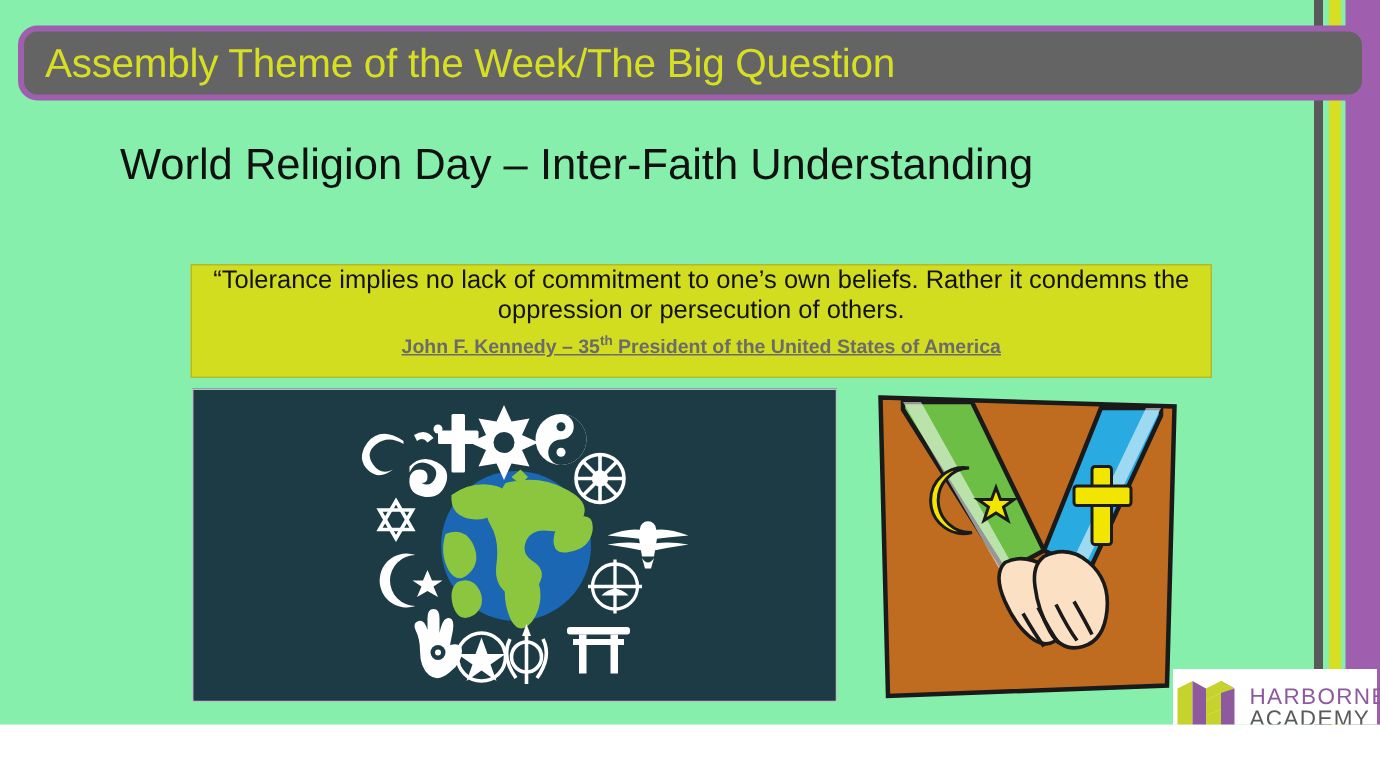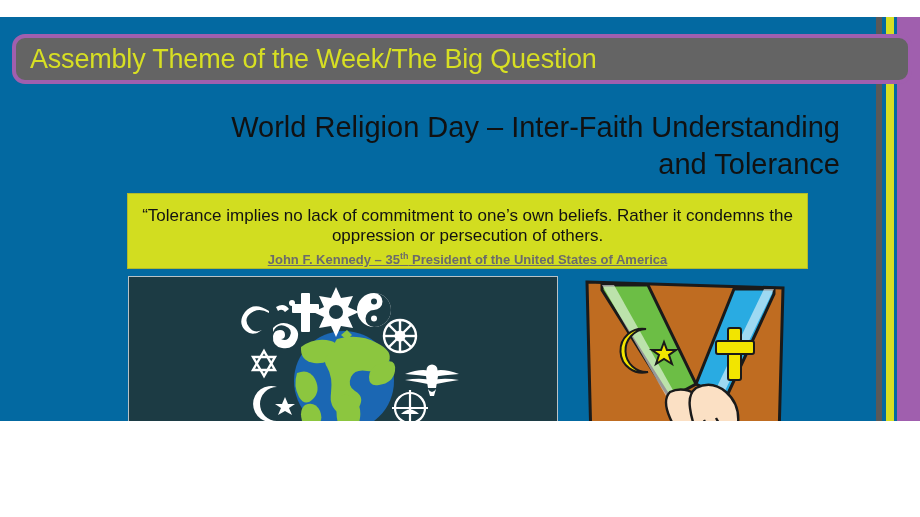--- a/index.html
+++ b/index.html
@@ -1,17 +1,17 @@
 <!DOCTYPE html>
 <html><head>
 <meta charset="utf-8">
 <style>
   html,body{margin:0;padding:0;background:#ffffff;}
   body{width:920px;height:517px;overflow:hidden;font-family:"Liberation Sans",sans-serif;}
-  #slide{position:relative;width:920px;height:404px;background:#0369a1;overflow:hidden;margin-top:17px;}
+  #slide{position:relative;width:920px;height:483px;background:#86efac;overflow:hidden;}
 
   
   .stripe{position:absolute;top:0;height:517px;}
   #stripe-gray{left:876px;width:6px;background:#595959;}
   #stripe-lime{left:886px;width:8px;background:#d7df23;}
   #stripe-purple{left:897px;width:23px;background:#a05fae;}
 
   
   #header-bar{
     position:absolute;left:12px;top:17px;width:900px;height:50px;
@@ -19,28 +19,28 @@
     box-sizing:border-box;display:flex;align-items:center;
   }
   #header-title{
     margin-left:14px;color:#d7df23;font-size:27px;line-height:1;
     letter-spacing:-0.2px;white-space:nowrap;
   }
 
   
   #main-title{
     position:absolute;left:80px;top:92px;width:760px;
-    text-align:right;color:#111111;font-size:29px;line-height:1.27;
+    text-align:left;color:#111111;font-size:29px;line-height:1.27;
   }
 
   
   #quote-box{
     position:absolute;left:127px;top:176px;width:681px;height:76px;
     background:#d2dd20;border:1px solid #b2ba2c;box-sizing:border-box;
-    padding:12px 14px 0 14px;text-align:center;
+    padding:0 14px 0 14px;text-align:center;
   }
   #quote-text{color:#121212;font-size:17px;line-height:1.2;}
   #quote-attrib{margin-top:5px;color:#6b6b6b;font-size:13px;font-weight:bold;line-height:1.1;text-decoration:underline;}
   #quote-attrib sup{font-size:9px;vertical-align:super;}
 
   
   #religions-image{
     position:absolute;left:128px;top:259px;width:430px;height:209px;
     background:#1c3b44;border:1px solid #b9c2c6;box-sizing:border-box;overflow:hidden;
   }
@@ -68,21 +68,20 @@
   <div class="stripe" id="stripe-gray"></div>
   <div class="stripe" id="stripe-lime"></div>
   <div class="stripe" id="stripe-purple"></div>
 
   <div id="header-bar">
     <div id="header-title">Assembly Theme of the Week/The Big Question</div>
   </div>
 
   <div id="main-title">
     <div>World Religion Day – Inter-Faith Understanding</div>
-    <div>and Tolerance</div>
   </div>
 
   <div id="quote-box">
     <div id="quote-text">“Tolerance implies no lack of commitment to one’s own beliefs. Rather it condemns the oppression or persecution of others.</div>
     <div id="quote-attrib"><span>John F. Kennedy – 35</span><sup>th</sup><span> President of the United States of America</span></div>
   </div>
 
   <div id="religions-image">
     <svg viewBox="0 0 430 209" width="430" height="209">
       <rect x="0" y="0" width="430" height="209" fill="#1c3b44"></rect>

